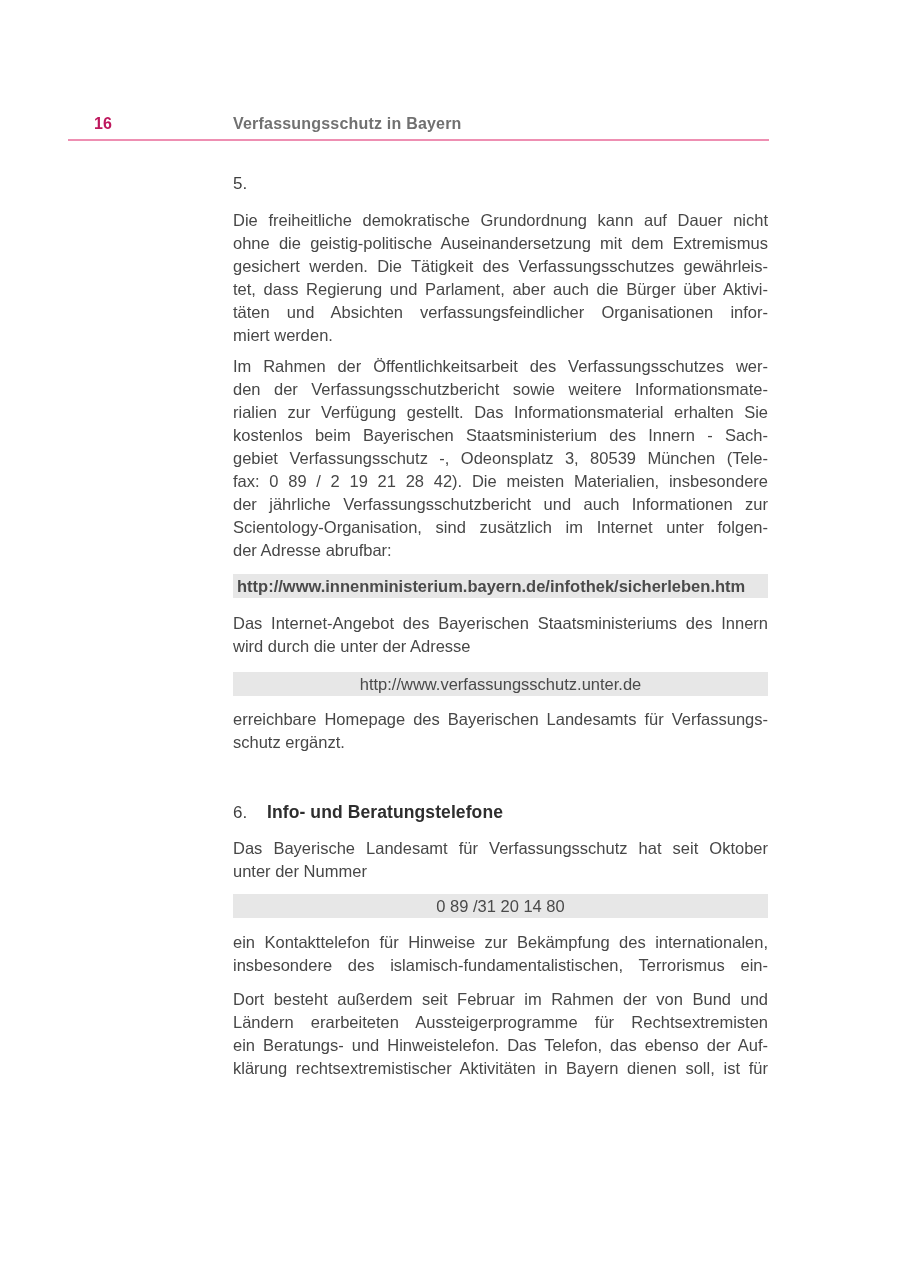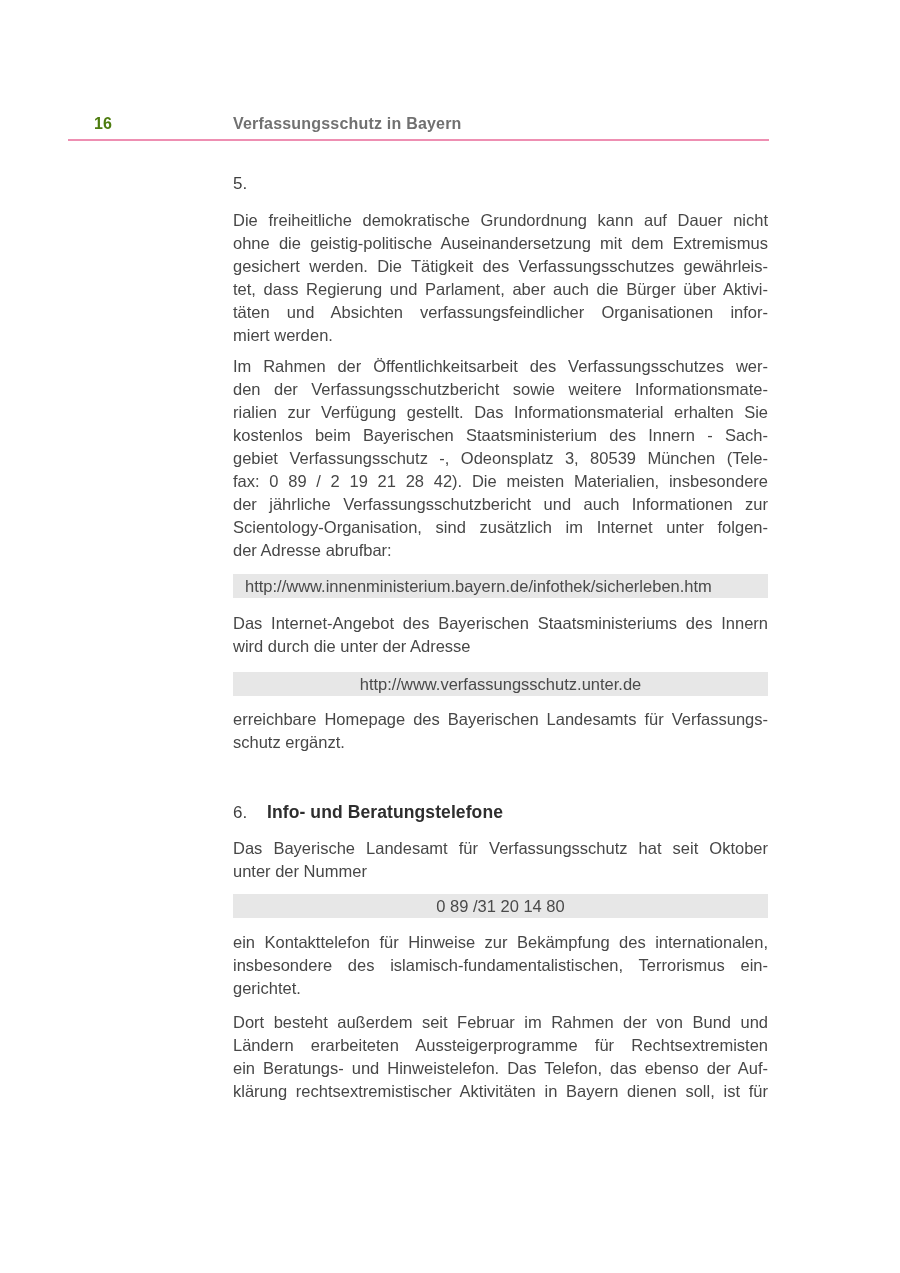--- a/index.html
+++ b/index.html
@@ -30,21 +30,21 @@
     width:701px;
     height:31px;
     border-bottom:2px solid var(--rule-pink);
   }
   .pagenum{
     position:absolute;
     left:26px;
     top:5px;
     font-size:16px;
     font-weight:bold;
-    color:#4d7c0f;
+    color:#be185d;
   }
   .runtitle{
     position:absolute;
     left:165px;
     top:5px;
     font-size:16px;
     font-weight:bold;
     color:var(--runhead-text);
     letter-spacing:0.2px;
   }
@@ -90,21 +90,21 @@
   .p2{margin-bottom:12px;}
   .urlbox{
     background:var(--box-bg);
     height:24px;
     line-height:24px;
     font-size:16.5px;
     color:#4a4a4a;
     margin-bottom:14px;
     overflow:hidden;
   }
-  .urlbox.left{padding-left:12px;}
+  .urlbox.left{padding-left:4px;font-weight:bold;}
   .urlbox.center{text-align:center;}
   .mb14{margin-bottom:14px;}
   .mb12{margin-bottom:12px;}
   .mb11{margin-bottom:11px;}
   .mb13{margin-bottom:13px;}
   .sect6{margin-top:48px;}
   .sect6 .sect-head{margin-bottom:14px;}
 </style>
 </head>
 <body>
@@ -172,21 +172,20 @@
           <div class="tline pl">unter der Nummer</div>
         </div>
 
       <div class="urlbox center mb13">
         <span>0 89 /31 20 14 80</span>
       </div>
 
       <div class="para mb11">
           <div class="tline">ein Kontakttelefon für Hinweise zur Bekämpfung des internationalen,</div>
           <div class="tline">insbesondere des islamisch-fundamentalistischen, Terrorismus ein-</div>
-          <div class="tline pl">gerichtet.</div>
         </div>
 
       <div class="para">
           <div class="tline">Dort besteht außerdem seit Februar im Rahmen der von Bund und</div>
           <div class="tline">Ländern erarbeiteten Aussteigerprogramme für Rechtsextremisten</div>
           <div class="tline">ein Beratungs- und Hinweistelefon. Das Telefon, das ebenso der Auf-</div>
           <div class="tline">klärung rechtsextremistischer Aktivitäten in Bayern dienen soll, ist für</div>
         </div>
     </div>
 

